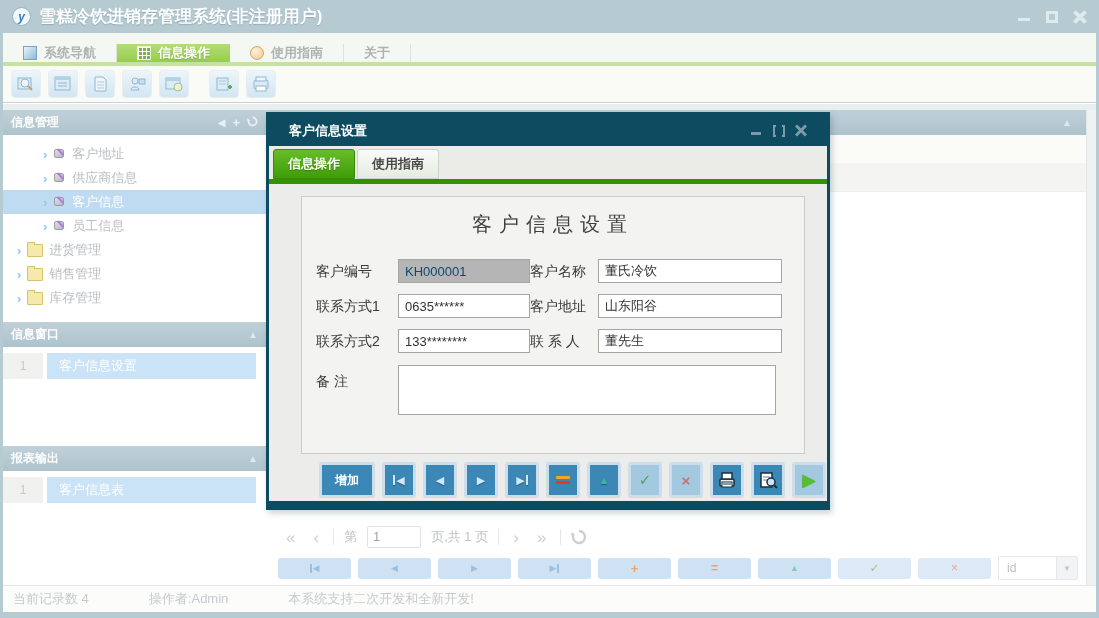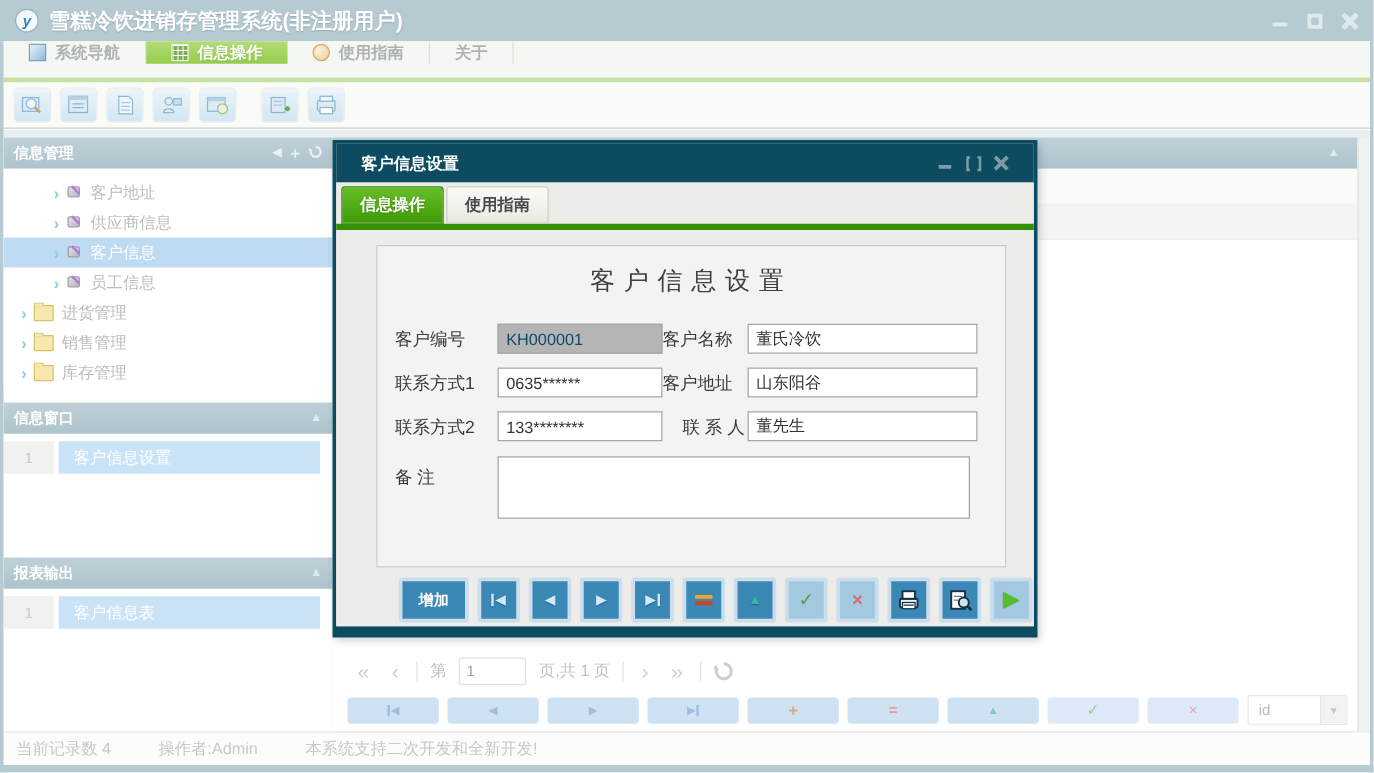--- a/index.html
+++ b/index.html
@@ -12,21 +12,21 @@
   .app-title{color:#ffffff;font-weight:bold;font-size:17px;text-shadow:0 1px 1px rgba(90,120,135,.4);}
   .win-controls{margin-left:auto;display:flex;gap:14px;align-items:center;}
   .wc{width:14px;height:14px;position:relative;cursor:pointer;opacity:.85;}
   .wc-min::after{content:"";position:absolute;left:1px;right:1px;bottom:3px;height:3px;background:#e7eef1;}
   .wc-max::after{content:"";position:absolute;inset:1px;border:3px solid #e7eef1;border-radius:1px;}
   .wc-close::before,.wc-close::after{content:"";position:absolute;left:-1px;top:5px;width:16px;height:4px;background:#e7eef1;border-radius:1px;}
   .wc-close::before{transform:rotate(45deg);} .wc-close::after{transform:rotate(-45deg);}
   .edge{background:#b6cad2;}
 
   
-  .tabbar{left:3px;top:33px;width:1093px;height:29px;background:#f4f7f2;display:flex;align-items:flex-start;}
+  .tabbar{left:3px;top:33px;width:1093px;height:29px;background:#f4f7f2;display:flex;align-items:flex-end;}
   .mtab{display:flex;align-items:center;gap:7px;padding:0 20px;font-size:13px;font-weight:bold;color:#adb4ae;border-right:1px solid #dfe2da;cursor:pointer;}
   .mtab.active{background:linear-gradient(#b3dc76,#97cd4e);color:#ffffff;border-right:none;text-shadow:0 1px 1px rgba(90,130,40,.4);}
   .ic-sq{width:12px;height:12px;background:linear-gradient(135deg,#e8f4fb,#8db9d8);border:1px solid #7ba3c4;}
   .ic-grid{width:12px;height:12px;background:
     linear-gradient(#ffffff 1px,transparent 1px),
     linear-gradient(90deg,#ffffff 1px,transparent 1px),#7fae54;background-size:4px 4px;border:1px solid #e9f5dc;}
   .ic-ball{width:12px;height:12px;border-radius:50%;background:radial-gradient(circle at 35% 35%,#fdf3df,#ecc98c);border:1px solid #cfa768;}
   .greenline{left:3px;top:62px;width:1093px;height:4px;background:#c6e2a3;}
 
   
@@ -78,21 +78,21 @@
   .rb-plus{color:#eda36c;font-weight:bold;font-size:13px;}
   .rb-eq{color:#eb9b8b;font-weight:bold;font-size:12px;}
   .rb-tri{color:#86c8be;font-size:9px;}
   .rb-check{color:#93c893;font-size:12px;}
   .rb-x{color:#eba4a4;font-size:12px;}
   .sortbox{width:78px;height:22px;background:#ffffff;border:1px solid #e6e8e9;border-radius:2px;display:flex;align-items:center;}
   .sortbox .sv{flex:1;padding-left:8px;font-size:12px;color:#b9bdbf;}
   .sortbox .dd{width:20px;height:100%;background:#f2f3f4;border-left:1px solid #e6e8e9;display:flex;align-items:center;justify-content:center;color:#c2c6c8;font-size:8px;cursor:pointer;}
 
   
-  .statusbar{left:3px;top:585px;width:1093px;height:27px;background:#fcfcfb;border-top:1px solid #e3e7e8;display:flex;align-items:center;gap:38px;padding-left:10px;font-size:13px;color:#c5cacc;}
+  .statusbar{left:3px;top:585px;width:1093px;height:27px;background:#fcfcfb;border-top:1px solid #e3e7e8;display:flex;align-items:center;gap:60px;padding-left:10px;font-size:13px;color:#c5cacc;}
 
   
   .dialog{left:266px;top:112px;width:564px;height:398px;border:3px solid #0d4c60;border-bottom-width:9px;background:#ececea;box-shadow:2px 3px 6px rgba(40,70,85,.25);z-index:50;}
   .dlg-title{height:31px;background:#0d4c60;display:flex;align-items:center;padding:0 20px;}
   .dlg-title .t{color:#ffffff;font-size:13px;font-weight:bold;}
   .dlg-controls{margin-left:auto;display:flex;gap:10px;align-items:center;}
   .dc{width:12px;height:12px;position:relative;cursor:pointer;}
   .dc-min::after{content:"";position:absolute;left:0;right:2px;bottom:2px;height:3px;background:#7e9aa5;}
   .dc-max::after{content:"";position:absolute;inset:0;border:2px solid #7e9aa5;}
   .dc-max::before{content:"";position:absolute;left:3px;right:3px;top:-1px;bottom:-1px;background:#0d4c60;z-index:1;}
@@ -394,21 +394,21 @@
         <span class="f-label" style="left:228px;top:66px;">客户名称</span>
         <input class="f-input" style="left: 296px; top: 62px; width: 170px;" value="董氏冷饮">
 
         <span class="f-label" style="left:14px;top:101px;">联系方式1</span>
         <input class="f-input" style="left: 96px; top: 97px; width: 118px;" value="0635******">
         <span class="f-label" style="left:228px;top:101px;">客户地址</span>
         <input class="f-input" style="left: 296px; top: 97px; width: 170px;" value="山东阳谷">
 
         <span class="f-label" style="left:14px;top:136px;">联系方式2</span>
         <input class="f-input" style="left: 96px; top: 132px; width: 118px;" value="133********">
-        <span class="f-label" style="left:228px;top:136px;margin-left:16px;">联 系 人</span>
+        <span class="f-label" style="left:228px;top:136px;">联 系 人</span>
         <input class="f-input" style="left: 296px; top: 132px; width: 170px;" value="董先生">
 
         <span class="f-label" style="left:14px;top:176px;">备 注</span>
         <textarea class="f-textarea" style="left: 96px; top: 168px; width: 372px; height: 44px;"></textarea>
       </div>
 
       <div class="dlg-buttons">
         <div class="bbtn txt">增加</div>
         <div class="bbtn ico">
             <span class="nav-g">

